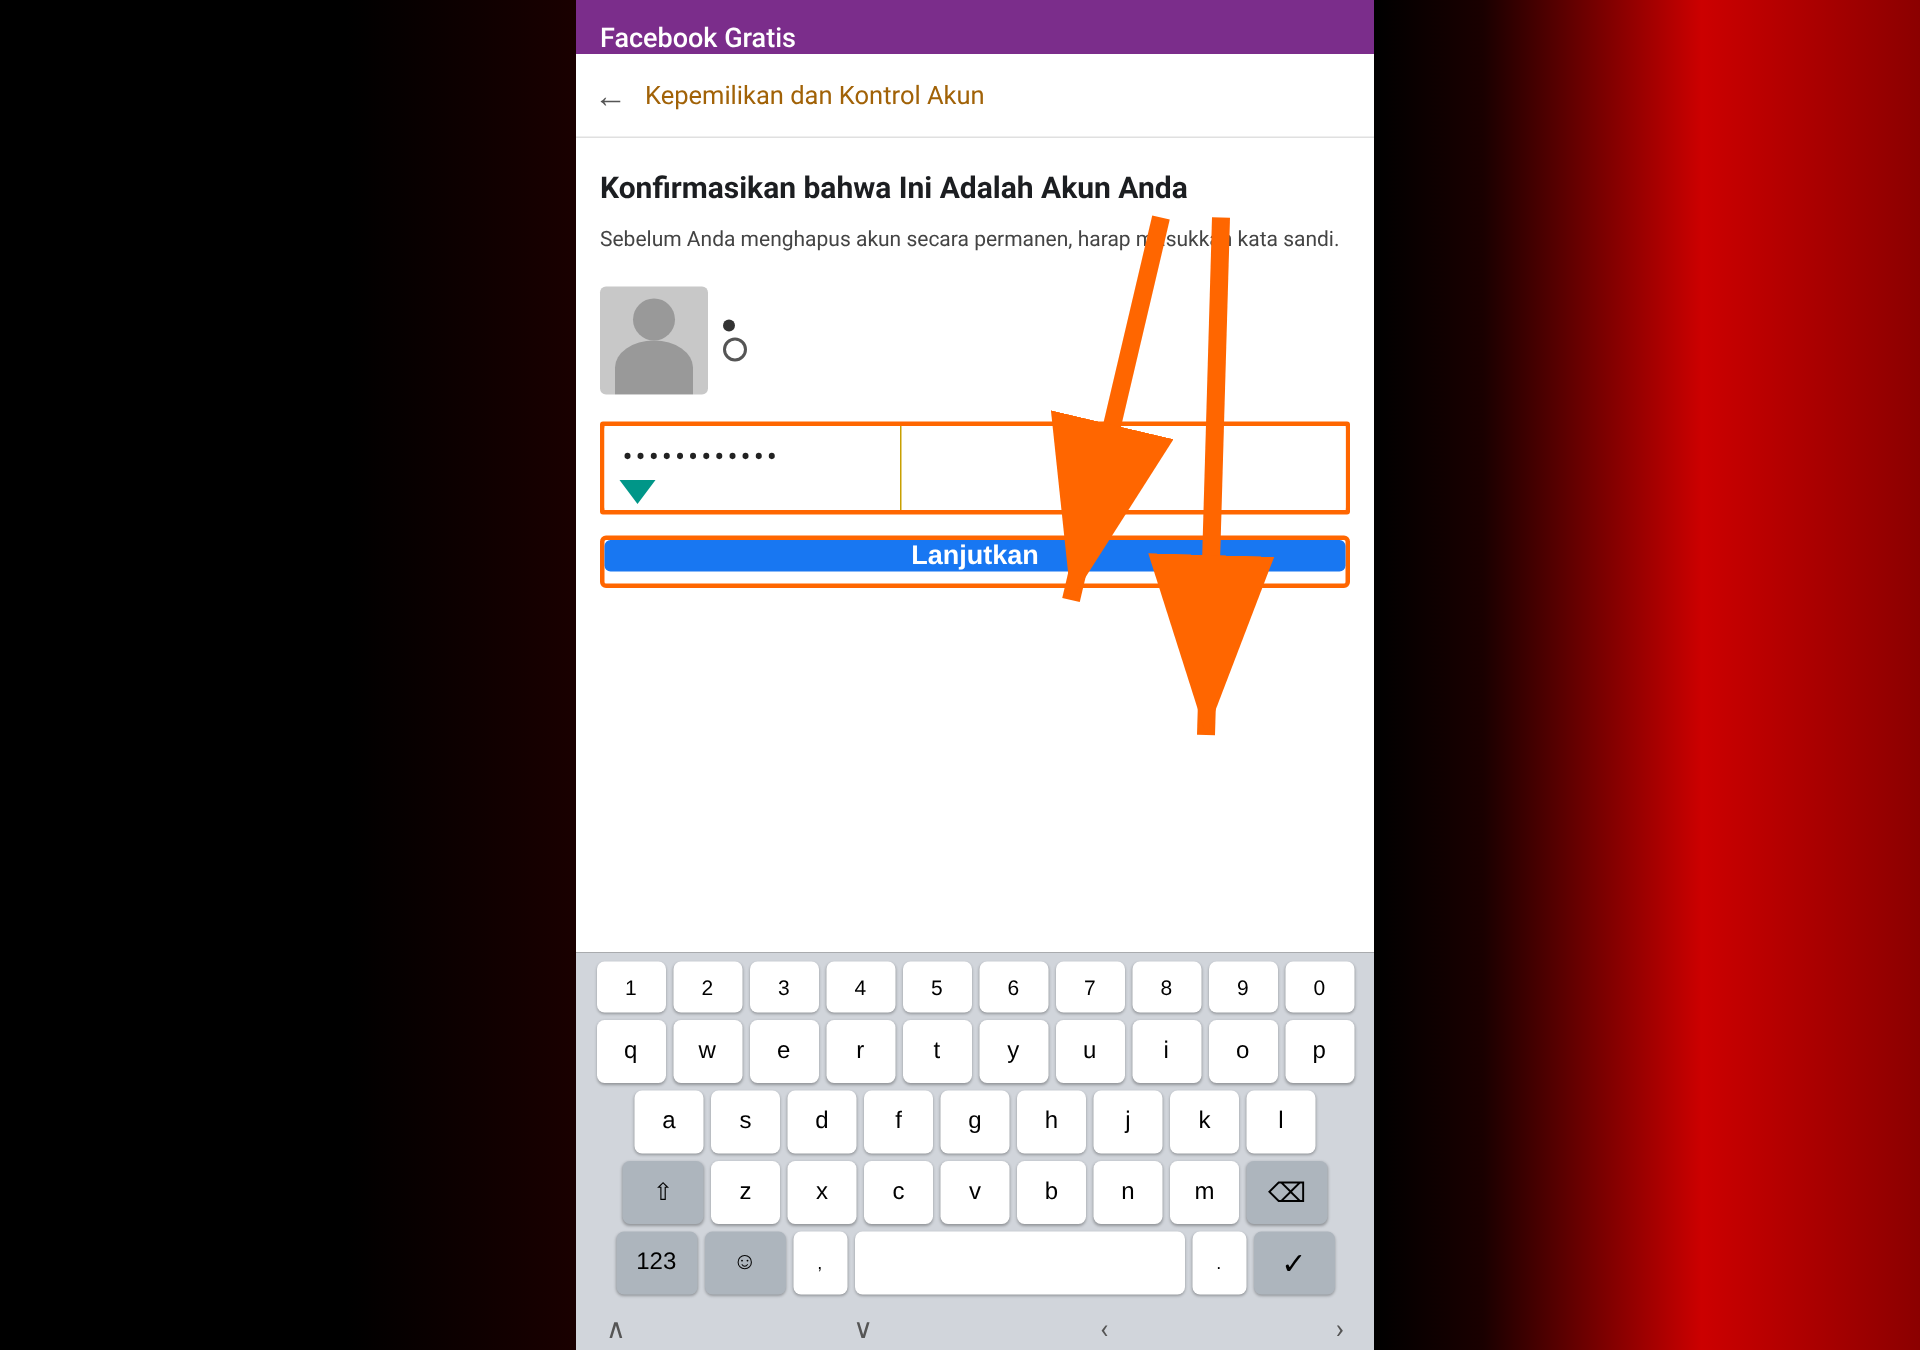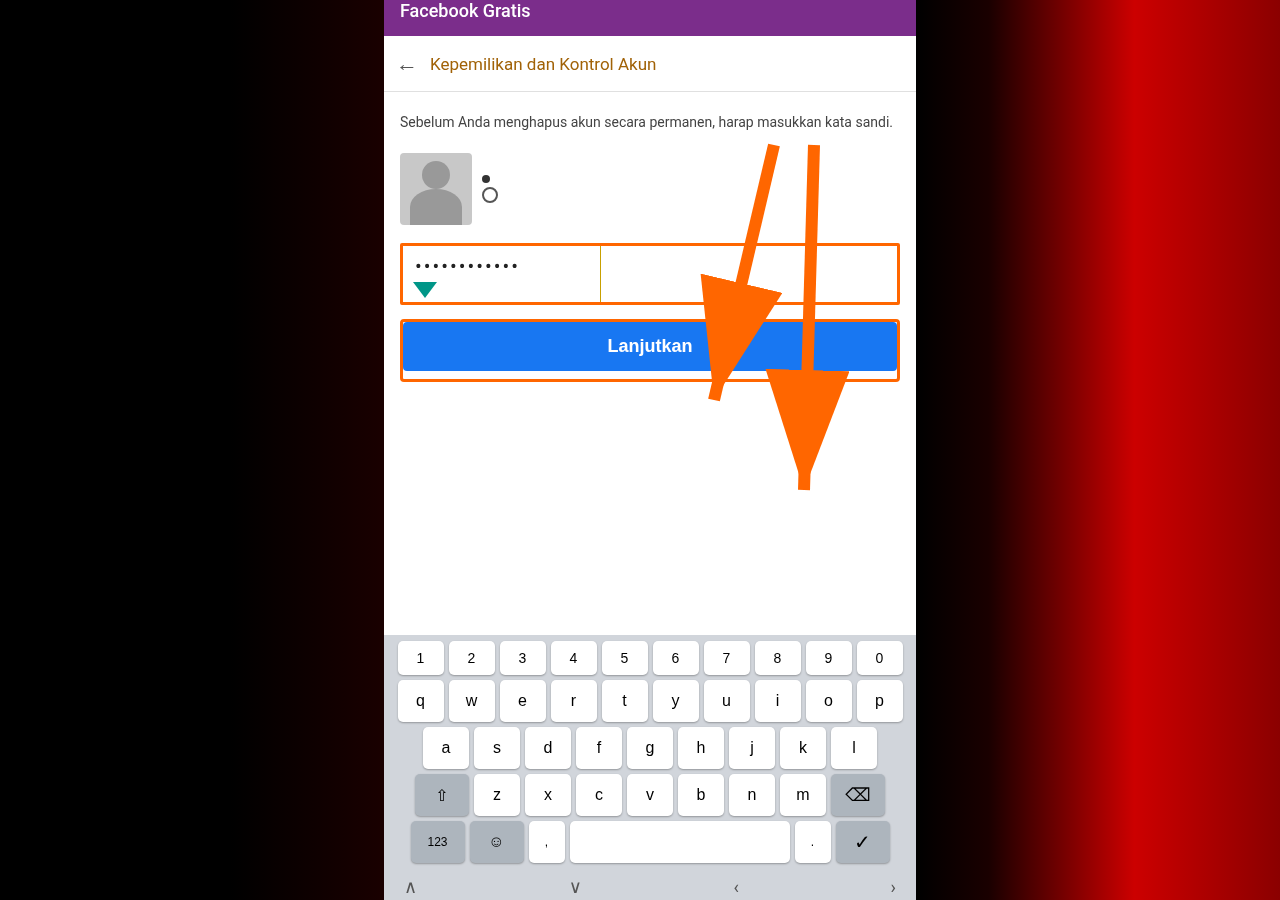--- a/index.html
+++ b/index.html
@@ -23,21 +23,21 @@
       flex: 1;
       height: 900px;
       background: linear-gradient(to left, #8b0000 0%, #cc0000 40%, #1a0000 80%, #000 100%);
     }
 
     
     .top-bar {
       background: #7b2d8b;
       height: 36px;
       display: flex;
-      align-items: flex-start;
+      align-items: flex-end;
       padding: 0 16px;
     }
 
     .top-bar-title {
       color: #fff;
       font-size: 18px;
       font-weight: 500;
     }
 
     
@@ -210,21 +210,20 @@
 
     
     .continue-btn {
       width: 100%;
       background: #1877f2;
       color: #fff;
       font-size: 18px;
       font-weight: 600;
       border: none;
       border-radius: 4px;
-      padding: 14px;
       cursor: pointer;
       margin-bottom: 8px;
       position: relative;
     }
 
     
     .orange-box-btn {
       border: 3px solid #ff6600;
       border-radius: 4px;
       display: inline-block;
@@ -281,21 +280,21 @@
 
     .key-delete {
       width: 54px;
       height: 42px;
       font-size: 18px;
     }
 
     .key-123 {
       width: 54px;
       height: 42px;
-      font-size: 12px;
+      font-size: 16px;
     }
 
     .key-emoji {
       width: 54px;
       height: 42px;
       font-size: 16px;
     }
 
     .key-space {
       width: 220px;
@@ -362,20 +361,21 @@
     <span class="top-bar-title">Facebook Gratis</span>
   </div>
 
   <div class="header">
     <span class="back-arrow">←</span>
     <span class="header-title">Kepemilikan dan Kontrol Akun</span>
   </div>
 
   <div class="content">
 
+    <div class="confirm-title">Konfirmasikan bahwa Ini Adalah Akun Anda</div>
     <div class="confirm-desc">Sebelum Anda menghapus akun secara permanen, harap masukkan kata sandi.</div>
 
     <div class="avatar-area">
       <div class="avatar">
         <div class="avatar-figure">
           <div class="avatar-head"></div>
           <div class="avatar-body"></div>
         </div>
       </div>
       <div class="avatar-status">

